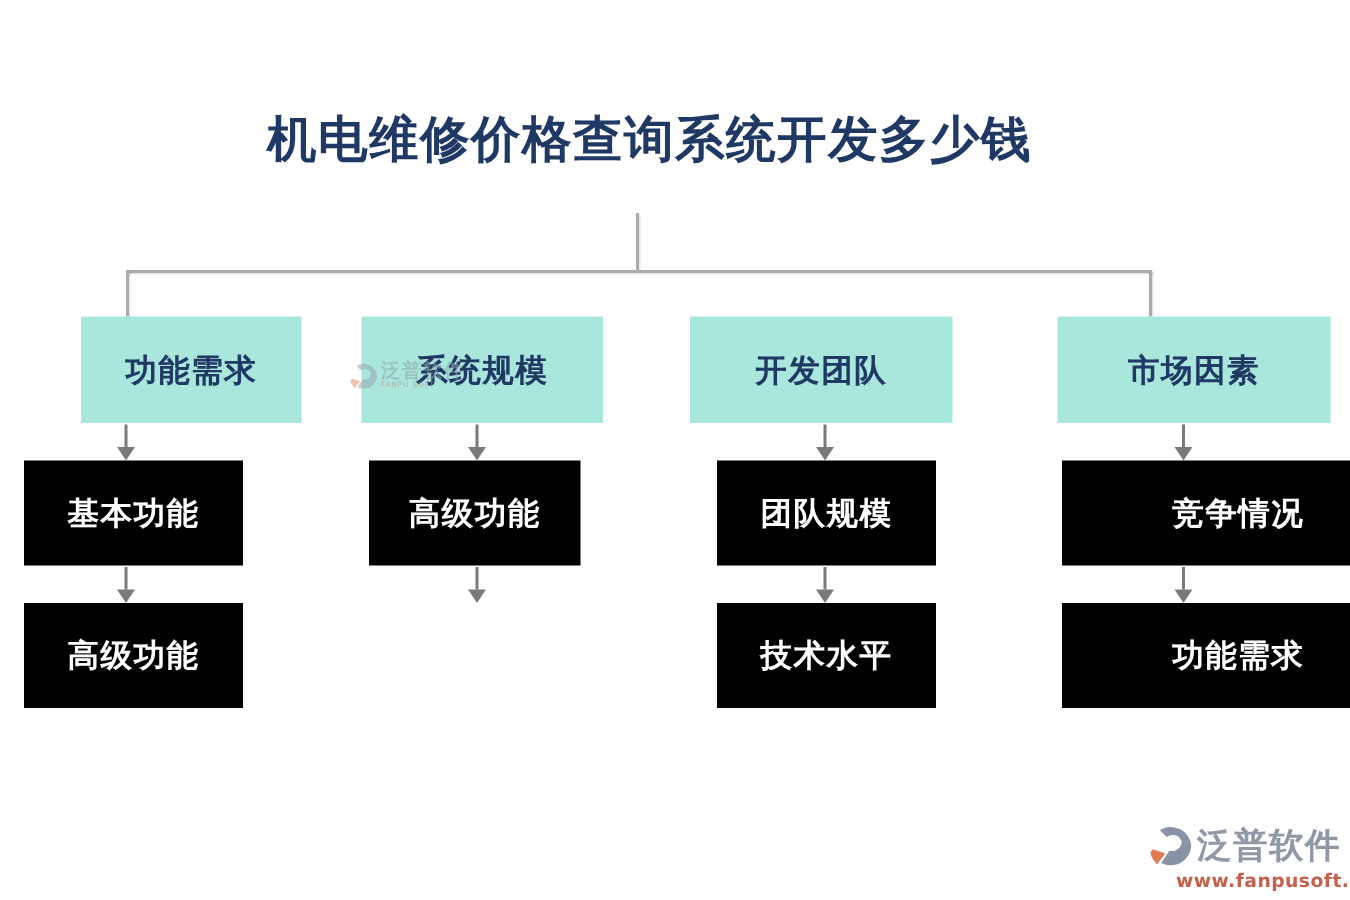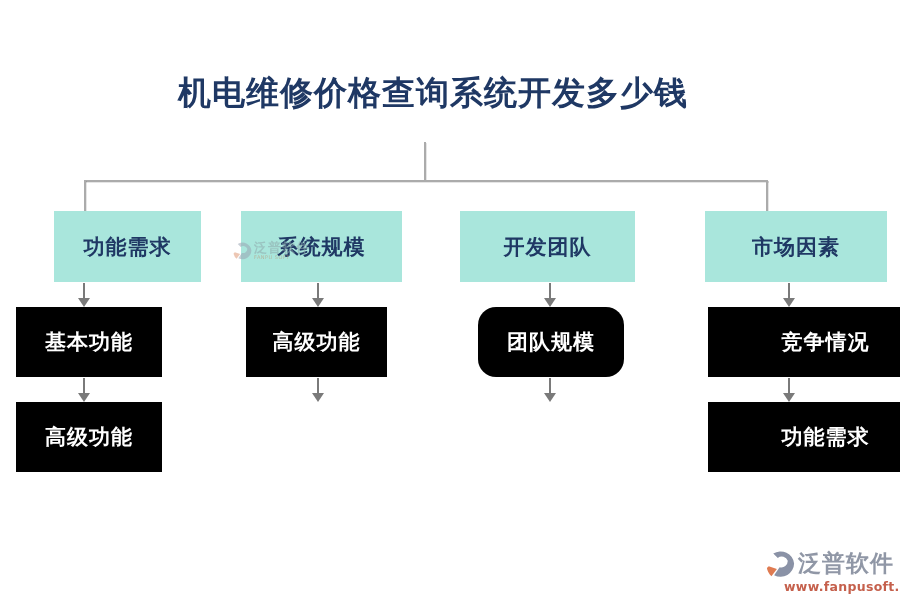--- a/index.html
+++ b/index.html
@@ -29,21 +29,21 @@
   .r1{top:307px;height:70px;}
   .r2{top:402px;height:70px;}
   
   .hc0{left:15px;width:147px;margin-left:39px;}
   .hc1{left:241px;width:161px;}
   .hc2{left:460px;width:175px;}
   .hc3{left:705px;width:182px;}
   
   .ic0{left:16px;width:146px;}
   .ic1{left:246px;width:141px;}
-  .ic2{left:478px;width:146px;border-radius:18px;}
+  .ic2{left:478px;width:146px;}
   .ic3{left:708px;width:179px;padding-left:28px;}
   
   .arrow{position:absolute;width:14px;height:24px;}
   .arrow .shaft{width:2px;height:15px;background:#7A7A7A;margin:0 auto;}
   .arrow .head{
     width:0;height:0;margin:0 auto;
     border-left:6px solid transparent;border-right:6px solid transparent;
     border-top:9px solid #7A7A7A;
   }
   .arA{top:283px;} .arB{top:378px;}
@@ -111,20 +111,21 @@
   <div class="box header r0 hc2">开发团队</div>
   <div class="arrow arA ax2">
       <div class="shaft"></div>
       <div class="head"></div>
     </div>
   <div class="box item r1 ic2">团队规模</div>
   <div class="arrow arB ax2">
       <div class="shaft"></div>
       <div class="head"></div>
     </div>
+  <div class="box item r2 ic2">技术水平</div>
 
   <div class="box header r0 hc3">市场因素</div>
   <div class="arrow arA ax3">
       <div class="shaft"></div>
       <div class="head"></div>
     </div>
   <div class="box item r1 ic3">竞争情况</div>
   <div class="arrow arB ax3">
       <div class="shaft"></div>
       <div class="head"></div>

